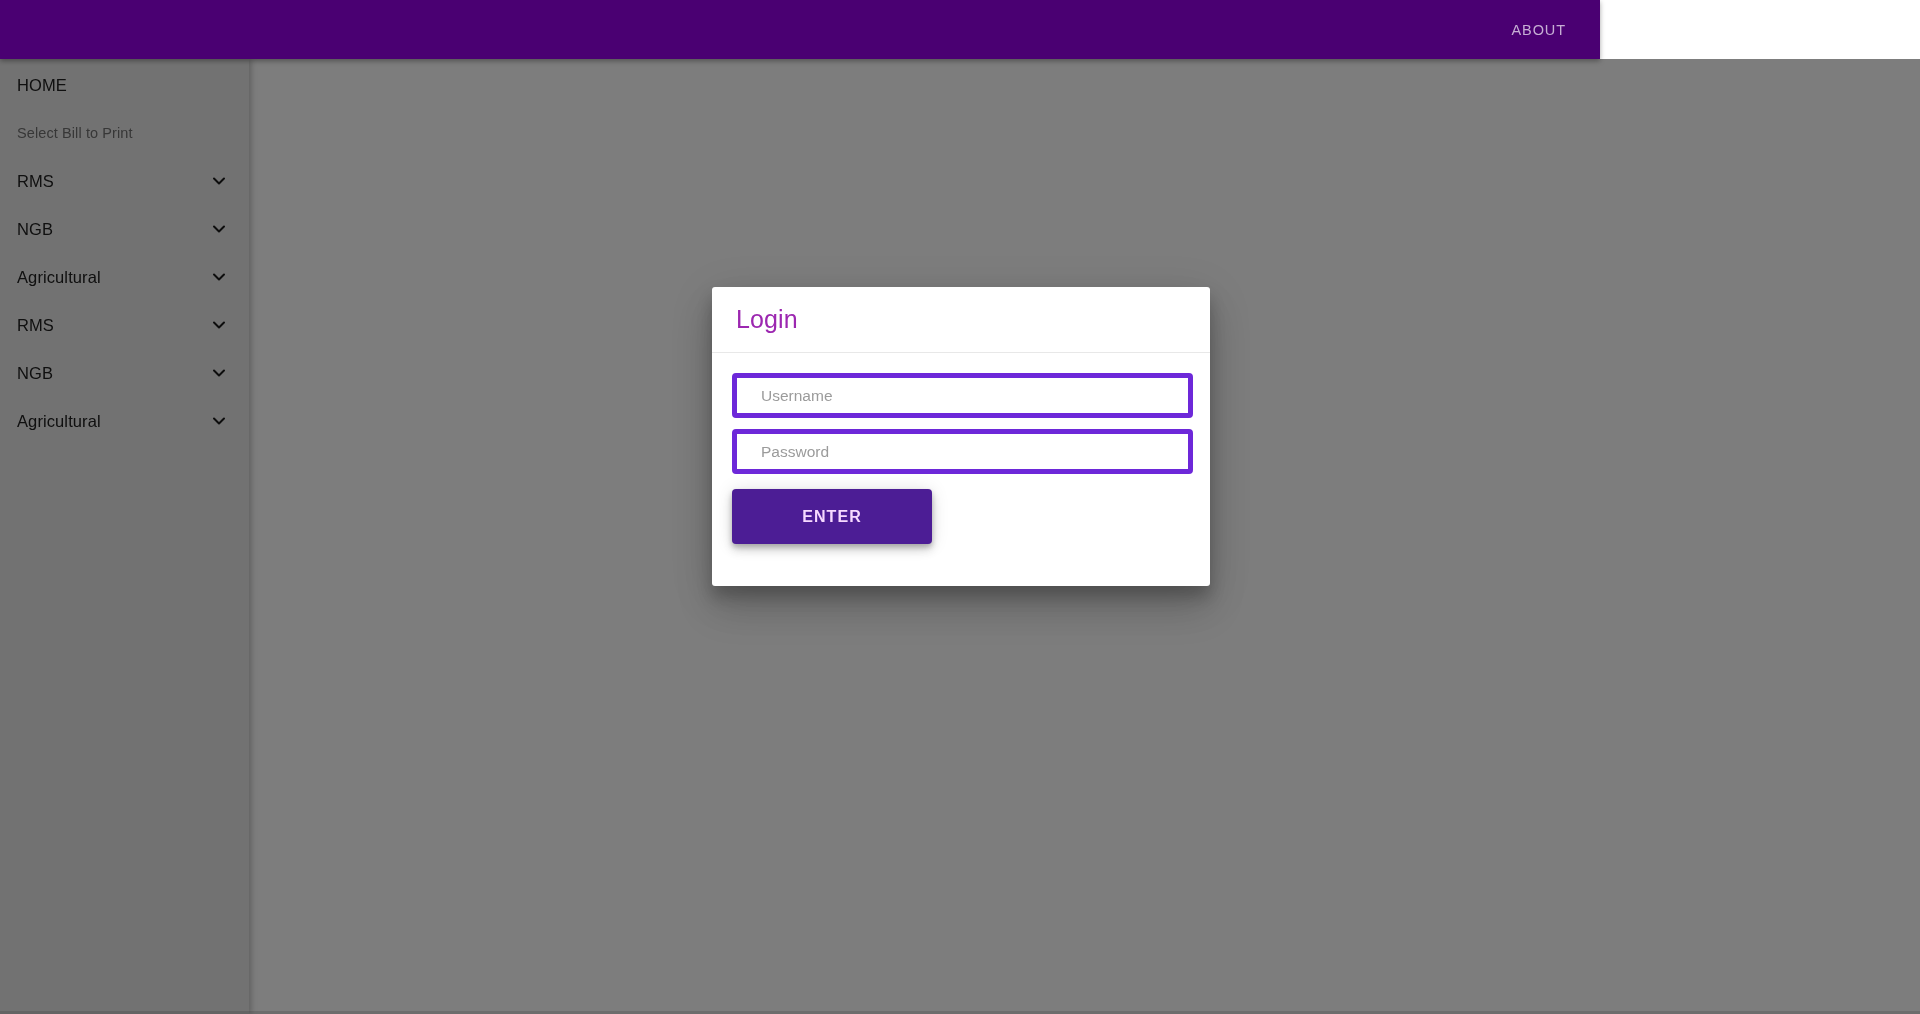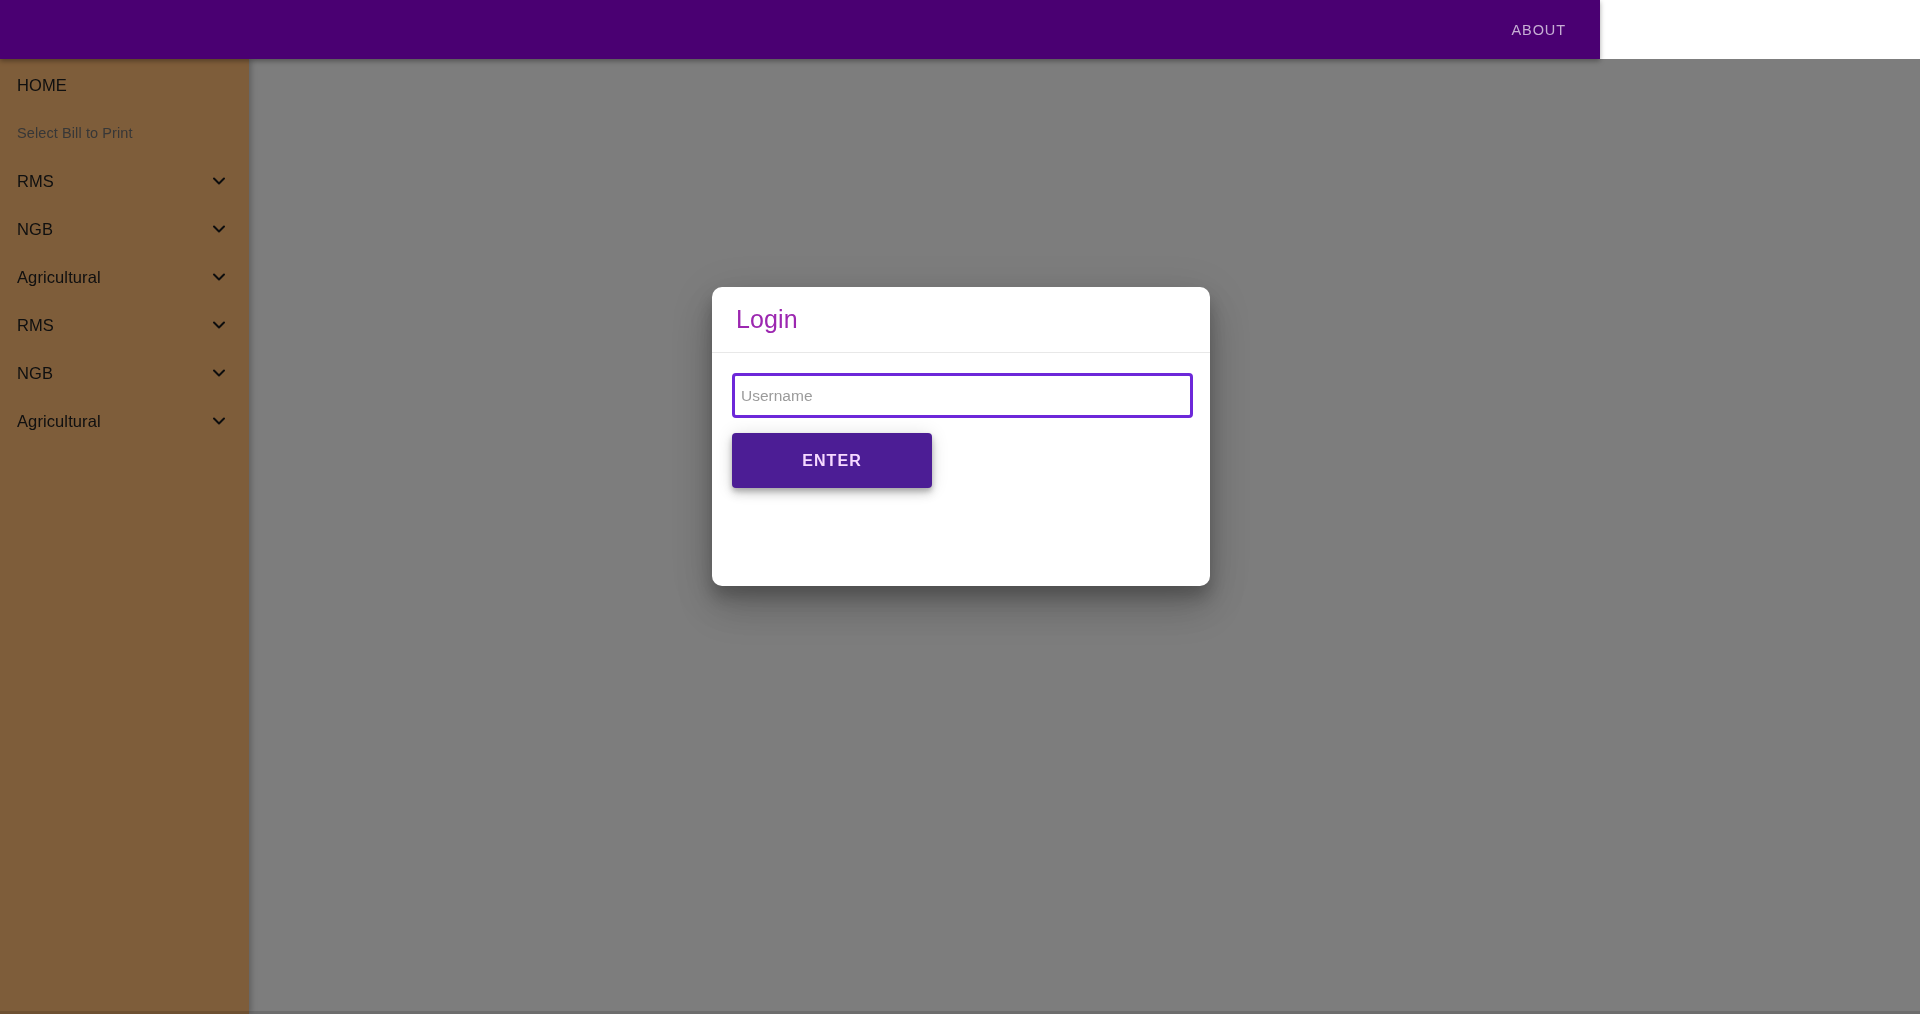--- a/index.html
+++ b/index.html
@@ -54,21 +54,21 @@
     white-space: nowrap;
   }
 
   
   .sidebar {
     position: absolute;
     top: 59px;
     left: 0;
     width: 249px;
     height: 955px;
-    background: #fdba74;
+    background: #e5e5e5;
     box-shadow: 2px 0 6px rgba(0,0,0,0.25);
     z-index: 20;
     overflow: hidden;
     padding-top: 2px;
   }
   .nav-item {
     position: relative;
     display: flex;
     align-items: center;
     height: 48px;
@@ -141,21 +141,21 @@
   }
 
   
   .dialog {
     position: absolute;
     left: 712px;
     top: 287px;
     width: 498px;
     height: 299px;
     background: #ffffff;
-    border-radius: 10px;
+    border-radius: 3px;
     box-shadow: 0 11px 15px rgba(0,0,0,0.20),
                 0 24px 38px rgba(0,0,0,0.14),
                 0 9px 46px rgba(0,0,0,0.12);
     z-index: 80;
     overflow: hidden;
   }
   .dialog-header {
     height: 66px;
     display: flex;
     align-items: center;
@@ -170,26 +170,26 @@
     line-height: 1;
   }
   .dialog-body {
     padding: 20px 20px 0 20px;
   }
   .field {
     display: block;
     width: 461px;
     height: 45px;
     margin-bottom: 11px;
-    padding: 0 6px;
+    padding: 0 24px;
     font-size: 15.5px;
     font-family: "Liberation Sans", sans-serif;
     color: #333333;
     background: #ffffff;
-    border: 3px solid #6d28d9;
+    border: 5px solid #6d28d9;
     border-radius: 4px;
     outline: none;
   }
   .field::placeholder {
     color: #9b9b9b;
     opacity: 1;
   }
   .submit-btn {
     display: inline-flex;
     align-items: center;
@@ -295,17 +295,18 @@
   <div class="scrim">
     <div class="scrim-bottomline"></div>
   </div>
 
   <div class="dialog">
     <div class="dialog-header">
       <span class="dialog-title">Login</span>
     </div>
     <div class="dialog-body">
       <input class="field" type="text" placeholder="Username" style="">
+      <input class="field" type="password" placeholder="Password" style="">
       <button class="submit-btn">ENTER</button>
     </div>
   </div>
 
 </div>
 
 </body></html>

